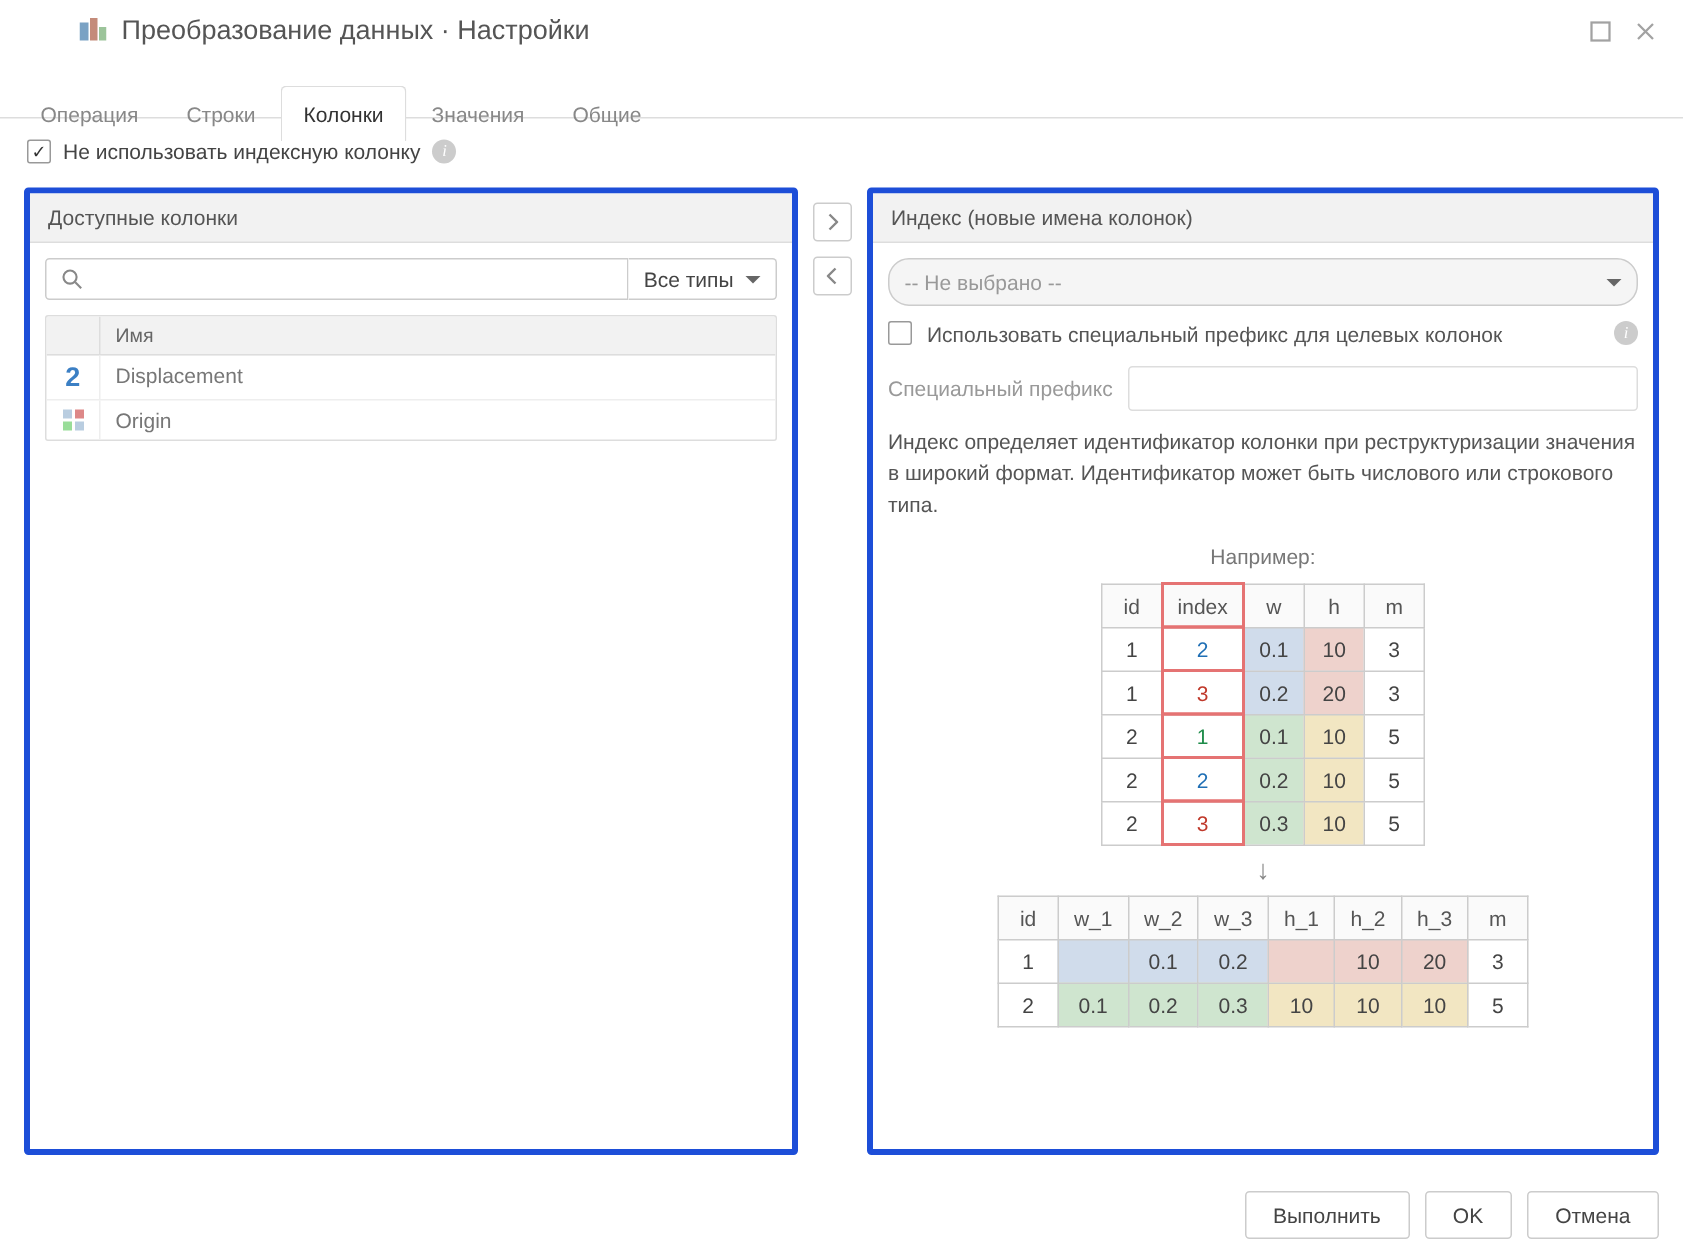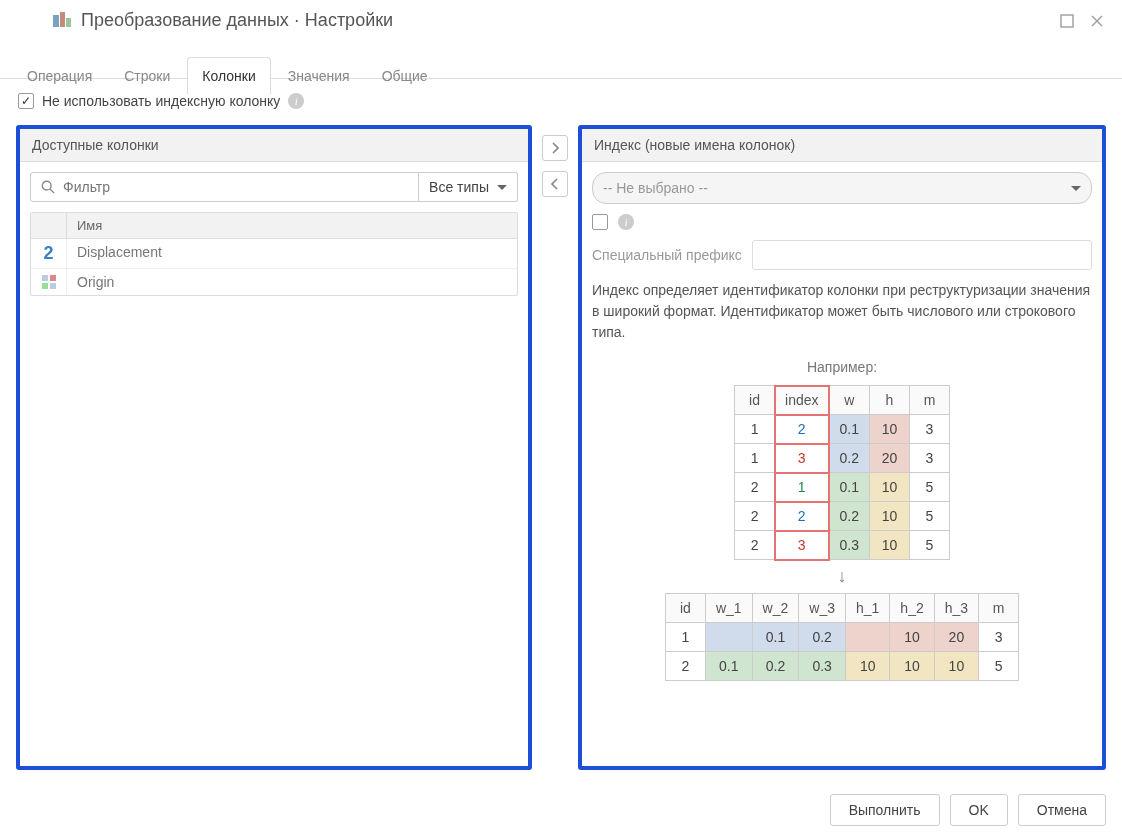--- a/index.html
+++ b/index.html
@@ -112,21 +112,20 @@
 
       <div class="panel panel-left">
         <div class="panel-header">Доступные колонки</div>
         <div class="panel-body">
           <div class="filter-row">
             <div class="filter-input">
               <svg viewBox="0 0 16 16" width="14" height="14">
                   <circle cx="6.5" cy="6.5" r="5" fill="none" stroke="#888" stroke-width="1.6"></circle>
                   <line x1="10.5" y1="10.5" x2="15" y2="15" stroke="#888" stroke-width="1.6"></line>
                 </svg>
-              <input type="text" placeholder="Фильтр" style="">
             </div>
             <div class="dropdown">
               <span>Все типы</span>
               <span class="caret-down"></span>
             </div>
           </div>
           <div class="table">
             <div class="thead">
               <div class="th-icon"></div>
               <div class="th-name">Имя</div>
@@ -167,20 +166,21 @@
 
       <div class="panel panel-right">
         <div class="panel-header">Индекс (новые имена колонок)</div>
         <div class="panel-body" style="overflow:auto;">
           <div class="select">
             <span>-- Не выбрано --</span>
             <span class="caret-down"></span>
           </div>
           <div class="prefix-row">
             <span class="checkbox"></span>
+            <span class="prefix-label">Использовать специальный префикс для целевых колонок</span>
             <span class="info-icon">i</span>
           </div>
           <div class="prefix-input-row">
             <span class="label">Специальный префикс</span>
             <div class="text-input"></div>
           </div>
           <div class="desc-text">Индекс определяет идентификатор колонки при реструктуризации значения в широкий формат. Идентификатор может быть числового или строкового типа.</div>
           <div class="example-label">Например:</div>
 
           <div class="example-area">

